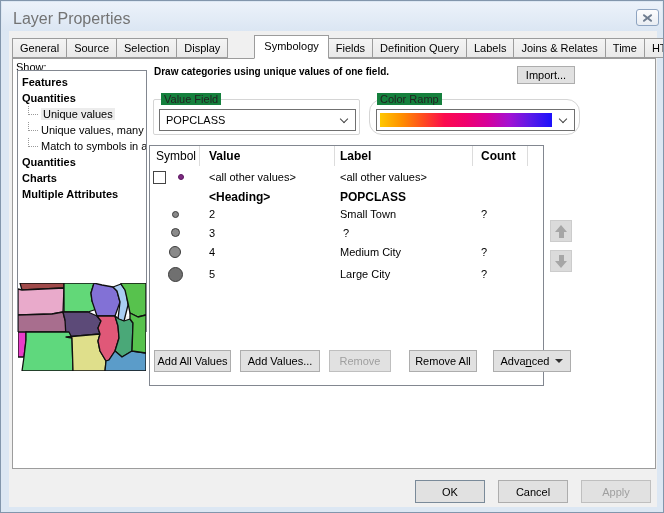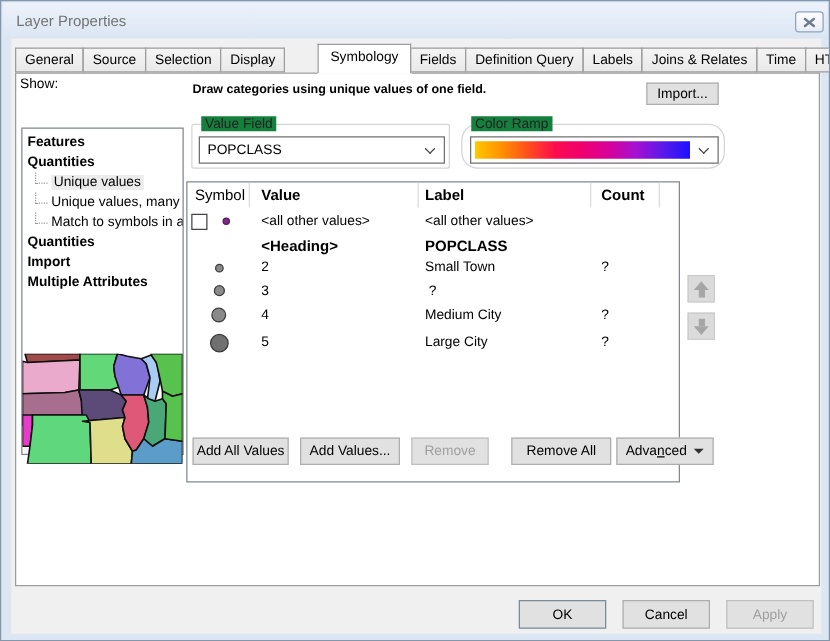--- a/index.html
+++ b/index.html
@@ -13,21 +13,21 @@
   .dialog {
     position: relative; width: 664px; height: 513px;
     background: #dce7f3;
     border: 1px solid #8296ac;
     overflow: hidden;
   }
   
   .titlebar {
     position: absolute; left:1px; top:1px; right:1px; height:29px;
     background: linear-gradient(#ecf2fa,#dbe6f3);
-    color:#737373; font-size:12px;
+    color:#737373; font-size:16px;
   }
   .titlebar .title { position:absolute; left:11px; top:8px; }
   .close-btn {
     position:absolute; top:7px; left:634px; width:23px; height:17px;
     background: linear-gradient(#fdfdfe,#e9edf3);
     border:1px solid #8ea4c1; border-radius:3px;
   }
   .x-icon { position:absolute; left:5px; top:3px; width:11px; height:9px; }
   .xb { position:absolute; left:0; top:4px; width:11px; height:2px; background:#6f7d90; border-radius:1px; }
   .xb1 { transform:rotate(38deg); } .xb2 { transform:rotate(-38deg); }
@@ -47,21 +47,21 @@
     height:24px; line-height:20px; background:#fff;
     border-bottom:1px solid #fff; margin-bottom:-1px; z-index:4; position:relative; padding:0 9px;margin-left:26px;
   }
   .tabpage {
     position:absolute; left:3px; top:27px; width:644px; height:411px;
     background:#fff; border:1px solid #9c9c9c; z-index:2;
   }
 
   
   .show-label { position:absolute; left:3px; top:2px; }
-  .tree-box { position:absolute; left:4px; top:11px; width:130px; height:262px; background:#fff; border:1px solid #828790; overflow:hidden;margin-top:32px; }
+  .tree-box { position:absolute; left:4px; top:11px; width:130px; height:262px; background:#fff; border:1px solid #828790; overflow:hidden; }
   .tree-item { display:flex; align-items:center; height:16px; padding-left:4px; white-space:nowrap; cursor:default; }
   .tree-item.top { font-weight:bold; }
   .tree-item:first-child { margin-top:3px; }
   .elbow { flex:none; align-self:flex-start; width:10px; height:9px; margin-left:6px; margin-right:3px;
            border-left:1px dotted #9a9a9a; border-bottom:1px dotted #9a9a9a; }
   .ti-label.sel { background:#ececec; padding:0 2px; }
   .hscroll { position:absolute; left:1px; bottom:1px; width:126px; height:14px; background:#f4f4f4; display:flex; }
   .scroll-btn { width:14px; height:14px; display:flex; align-items:center; justify-content:center; }
   .scroll-track { flex:1; position:relative; }
   .scroll-thumb { position:absolute; left:2px; top:0; width:78px; height:14px; background:#cdcdcd; }
@@ -121,21 +121,21 @@
   .mv-up{top:161px}.mv-down{top:191px}
   .arr-head-up{width:0;height:0;border-left:6px solid transparent;border-right:6px solid transparent;border-bottom:7px solid #a6a6a6;}
   .arr-head-down{width:0;height:0;border-left:6px solid transparent;border-right:6px solid transparent;border-top:7px solid #a6a6a6;}
   .arr-stem{width:5px;height:6px;background:#a6a6a6;}
 
   
   .act { position:absolute; top:291px; height:22px; }
   .b-addall{left:141px;width:77px}
   .b-addval{left:227px;width:80px}
   .b-remove{left:316px;width:62px}
-  .b-removeall{left:396px;width:80px}
+  .b-removeall{left:396px;width:68px}
   .b-advanced{left:480px;width:78px; display:flex; align-items:center; justify-content:center; gap:6px;}
   .accel{text-decoration:underline}
   .caret{width:0;height:0;border-left:4px solid transparent;border-right:4px solid transparent;border-top:4px solid #303030;}
 
   
   .foot-btn { position:absolute; top:449px; width:70px; height:23px; }
   .b-ok{left:406px; border-color:#7a8a99;}
   .b-cancel{left:489px}
   .b-apply{left:572px}
 </style>
@@ -190,21 +190,21 @@
             <span class="ti-label">Unique values, many</span>
           </div>
         <div class="tree-item">
             <span class="elbow"></span>
             <span class="ti-label">Match to symbols in a</span>
           </div>
         <div class="tree-item top">
             <span class="ti-label">Quantities</span>
           </div>
         <div class="tree-item top">
-            <span class="ti-label">Import</span>
+            <span class="ti-label">Charts</span>
           </div>
         <div class="tree-item top">
             <span class="ti-label">Multiple Attributes</span>
           </div>
         <div class="hscroll">
           <div class="scroll-btn">
               <span class="chev chev-l"></span>
             </div>
           <div class="scroll-track">
               <div class="scroll-thumb"></div>

